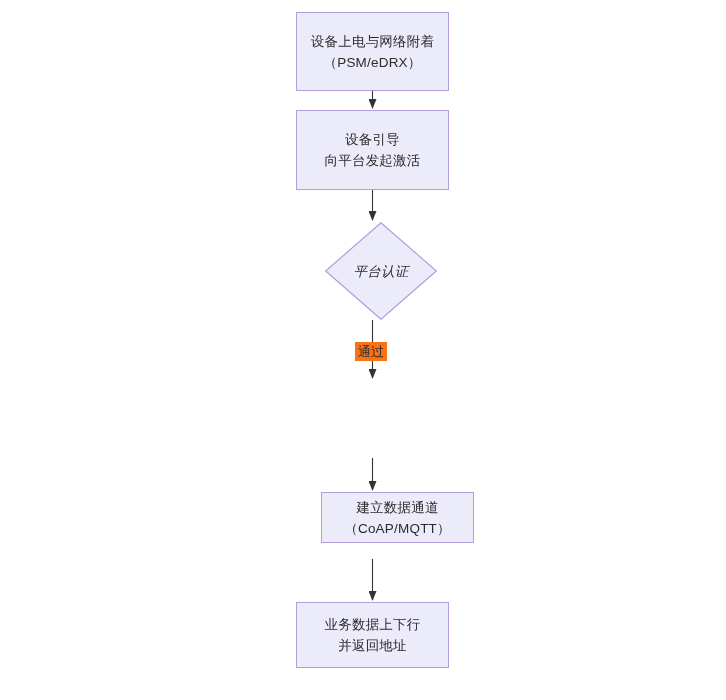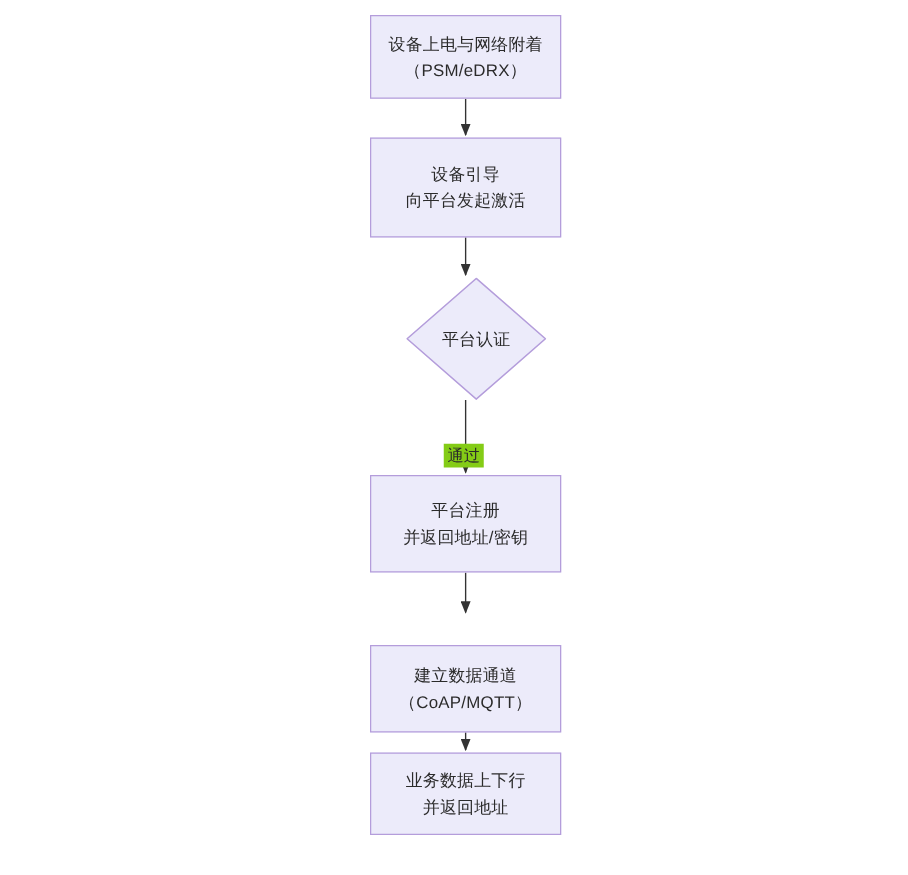--- a/index.html
+++ b/index.html
@@ -49,24 +49,24 @@
     line-height: 21px;
     letter-spacing: 0.2px;
     white-space: pre-line;
   }
 
   
   .node-rect {
     left: 296px;
     width: 153px;
   }
-  #node-power     { top: 12px;  height: 67px; }
+  #node-power     { top: 12px;  height: 79px; }
   #node-bootstrap { top: 110px; height: 80px; }
   #node-register  { top: 380px; height: 78px; }
-  #node-channel   { top: 516px; height: 70px; }
+  #node-channel   { top: 492px; height: 51px; margin-left: 25px; }
   #node-data      { top: 602px; height: 66px; }
 
   
   #node-auth {
     left: 325px;
     top: 222px;
     width: 112px;
     height: 98px;
     background: transparent;
     border: none;
@@ -74,32 +74,32 @@
   #node-auth .diamond-shape {
     position: absolute;
     left: 0;
     top: 0;
     width: 100%;
     height: 100%;
   }
   #node-auth .node-label {
     position: relative;
     z-index: 2;
+    font-style: italic;
   }
 
   
   .edge-label {
     position: absolute;
-    background: #84cc16;
+    background: #f97316;
     color: #2b2b2b;
     font-size: 13px;
     line-height: 17px;
     padding: 1px 3px;
     white-space: nowrap;
-    margin-top: 13px;
   }
   #edge-label-pass {
     left: 355px;
     top: 342px;
   }
 </style>
 </head>
 <body>
 
 <div id="flow-canvas">
@@ -134,24 +134,20 @@
 
   <div class="node" id="node-auth">
     <svg class="diamond-shape" viewBox="0 0 112 98" preserveAspectRatio="none" xmlns="http://www.w3.org/2000/svg">
       <polygon points="56,0.7 111.3,49 56,97.3 0.7,49" fill="#ecebfa" stroke="#b49ddb" stroke-width="1.2"></polygon>
     </svg>
     <div class="node-label">平台认证</div>
   </div>
 
   <div class="edge-label" id="edge-label-pass">通过</div>
 
-  <div class="node node-rect" id="node-register">
-    <div class="node-label">平台注册
-并返回地址/密钥</div>
-  </div>
 
   <div class="node node-rect" id="node-channel">
     <div class="node-label">建立数据通道
 （CoAP/MQTT）</div>
   </div>
 
   <div class="node node-rect" id="node-data">
     <div class="node-label">业务数据上下行
 并返回地址</div>
   </div>

